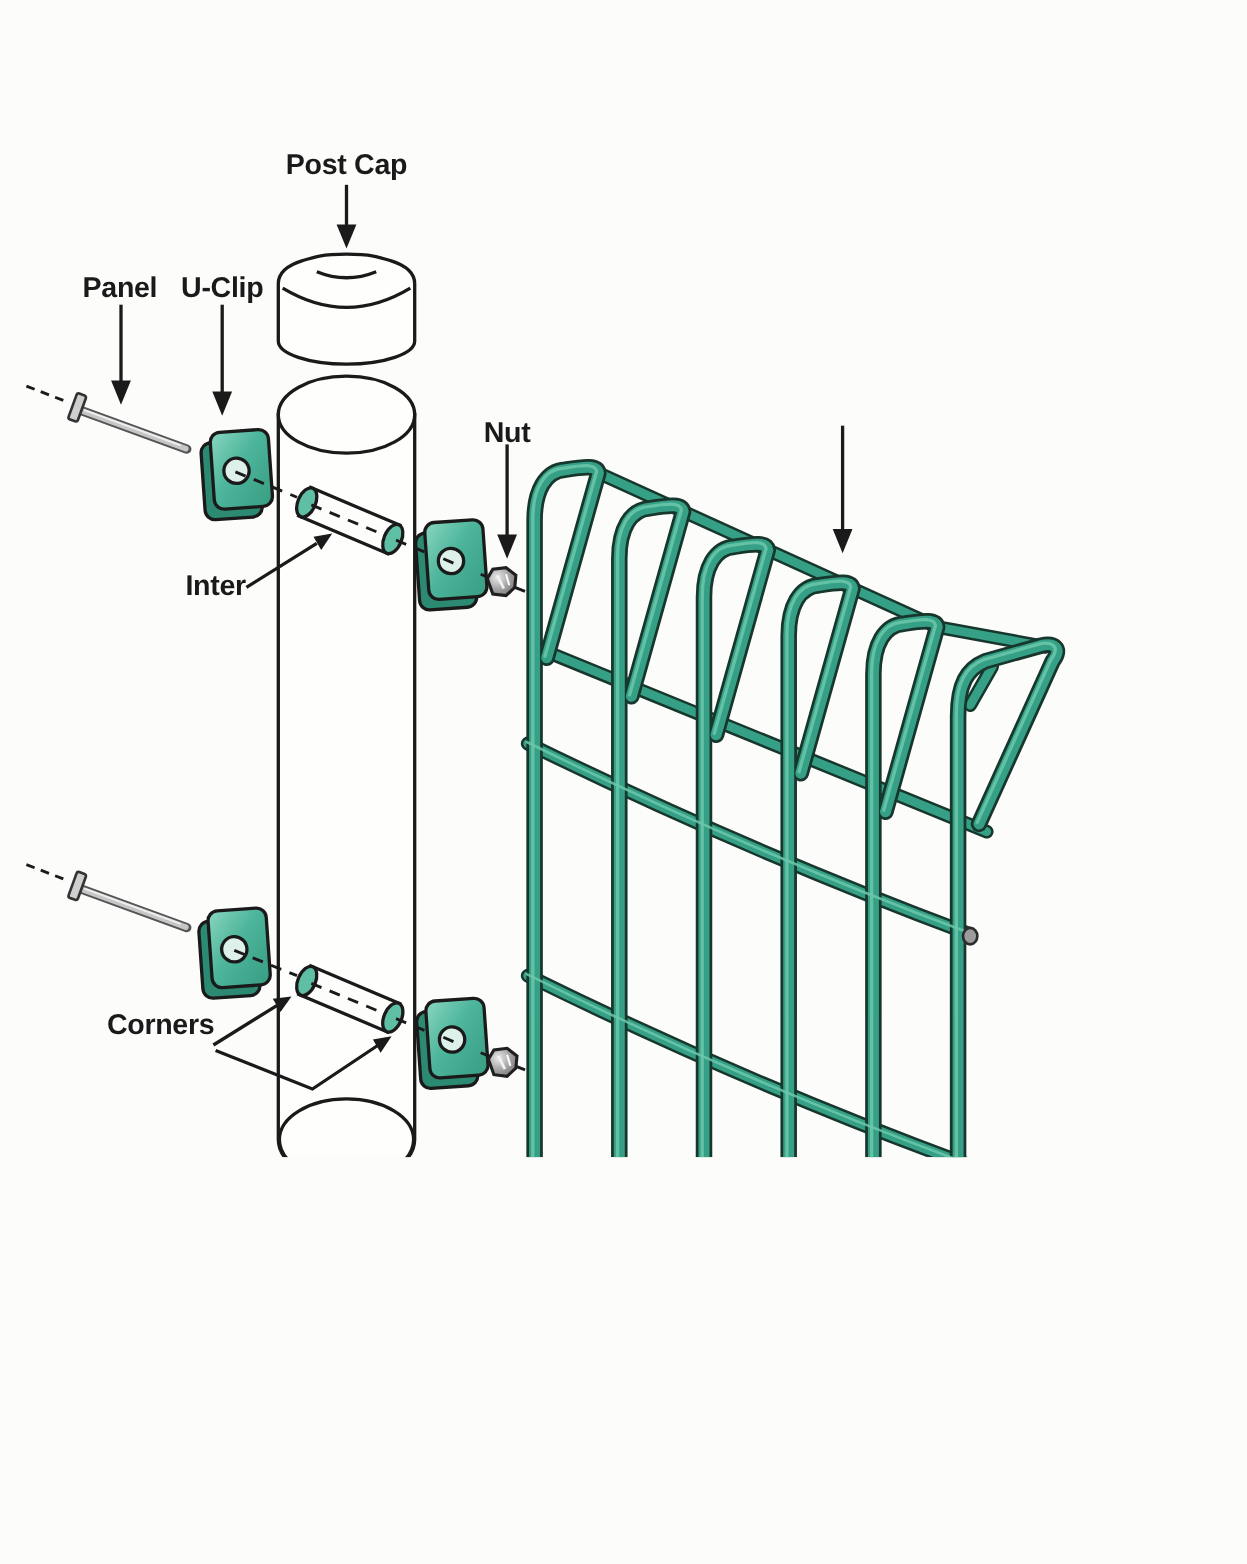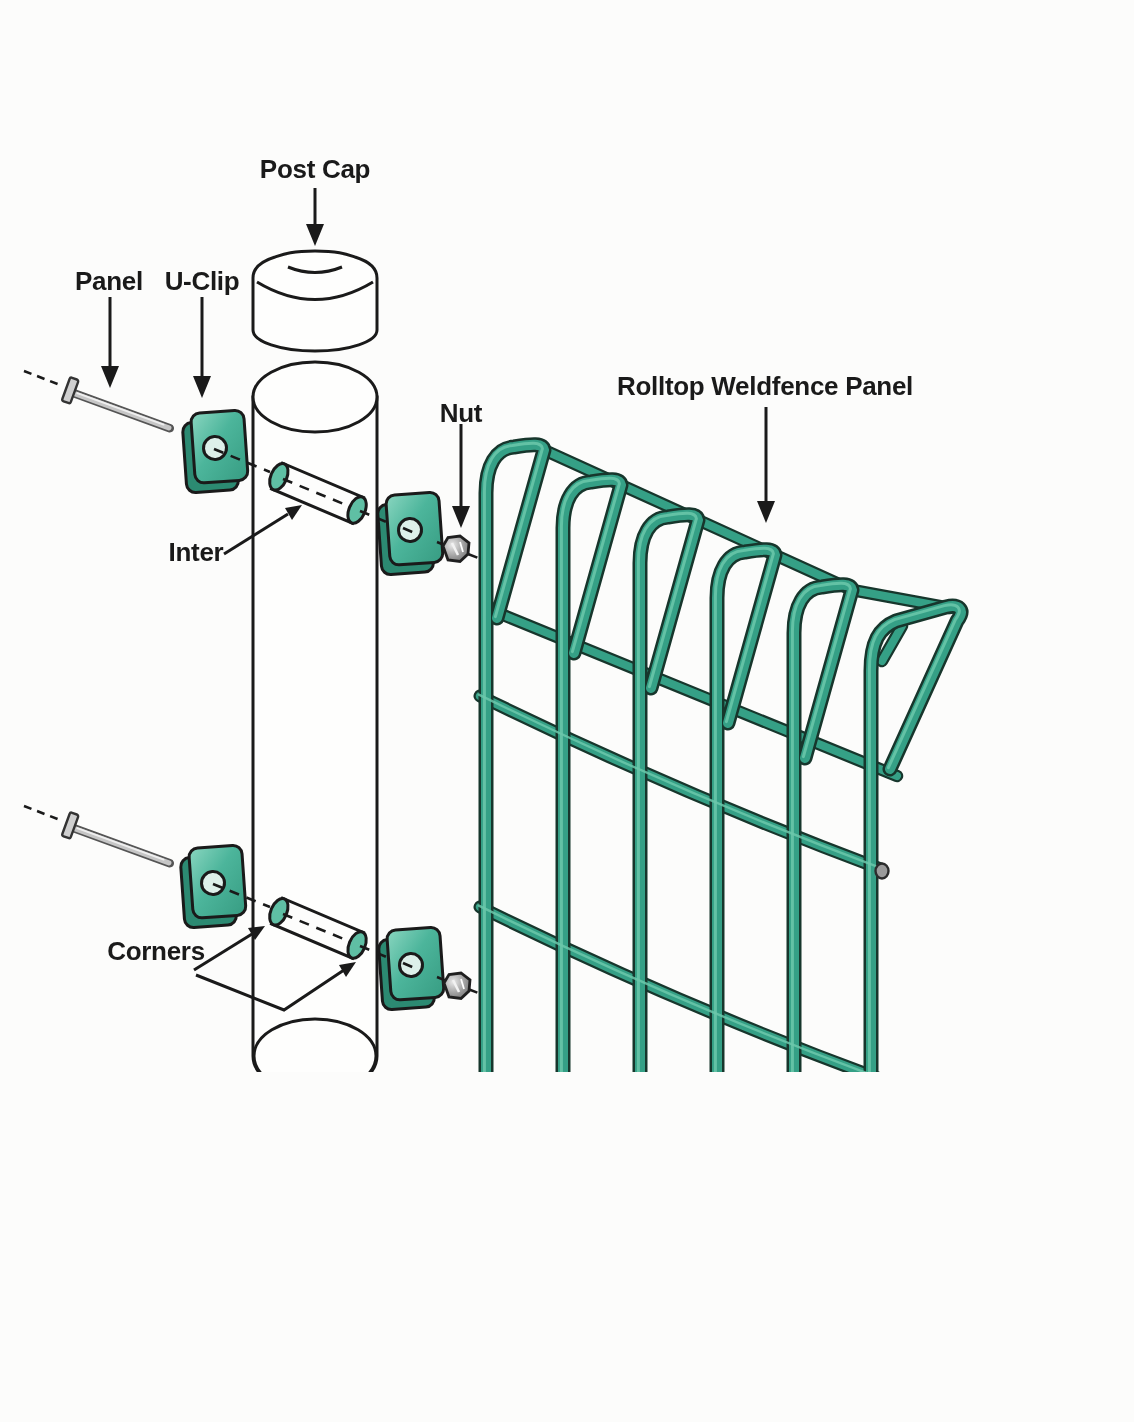--- a/index.html
+++ b/index.html
@@ -2,21 +2,20 @@
 <html style="--background: #fcfcfb; --wire-green: #35a086; --wire-outline: #17362c; --wire-highlight: #6cc8ab; --clip-face: #4cb59b; --clip-face-light: #8ad6c0; --clip-side: #2c8a72; --tube-end: #5fbfa4; --metal-light: #d8d8d8; --metal-mid: #9b9b9b; --line-ink: #1a1a1a;"><head>
 <meta charset="utf-8">
 <style>
   html,body{margin:0;padding:0;background:var(--background,#fcfcfb);}
   .canvas{
     position:relative;
     width:1134px;height:1052px;
     background:var(--background,#fcfcfb);
     font-family:"Liberation Sans", sans-serif;
     overflow:hidden;
-    margin-top:20px;
   }
   svg{position:absolute;left:0;top:0;}
   .label{
     position:absolute;
     transform:translateX(-50%);
     color:var(--line-ink,#1a1a1a);
     font-size:26px;
     font-weight:600;
     letter-spacing:-0.3px;
     white-space:nowrap;
@@ -228,16 +227,15 @@
     <path d="M783,1277 L791,1259"></path>
     <path d="M865,1316 L873,1298"></path>
   </g>
 </svg>
 
 <div class="label" style="left:315px;top:132px;">Post Cap</div>
 <div class="label" style="left:109px;top:244px;">Panel</div>
 <div class="label" style="left:202px;top:244px;">U-Clip</div>
 <div class="label" style="left:461px;top:376px;">Nut</div>
 <div class="label" style="left:196px;top:515px;">Inter</div>
-<div class="label" style="left:156px;top:914px;">Corners</div>
-<div class="label" style="left:765px;top:349px;">Rolltop Weldfence Panel</div>
+<div class="label" style="left:146px;top:914px;">Corners</div>
 
 </div>
 
 </body></html>

